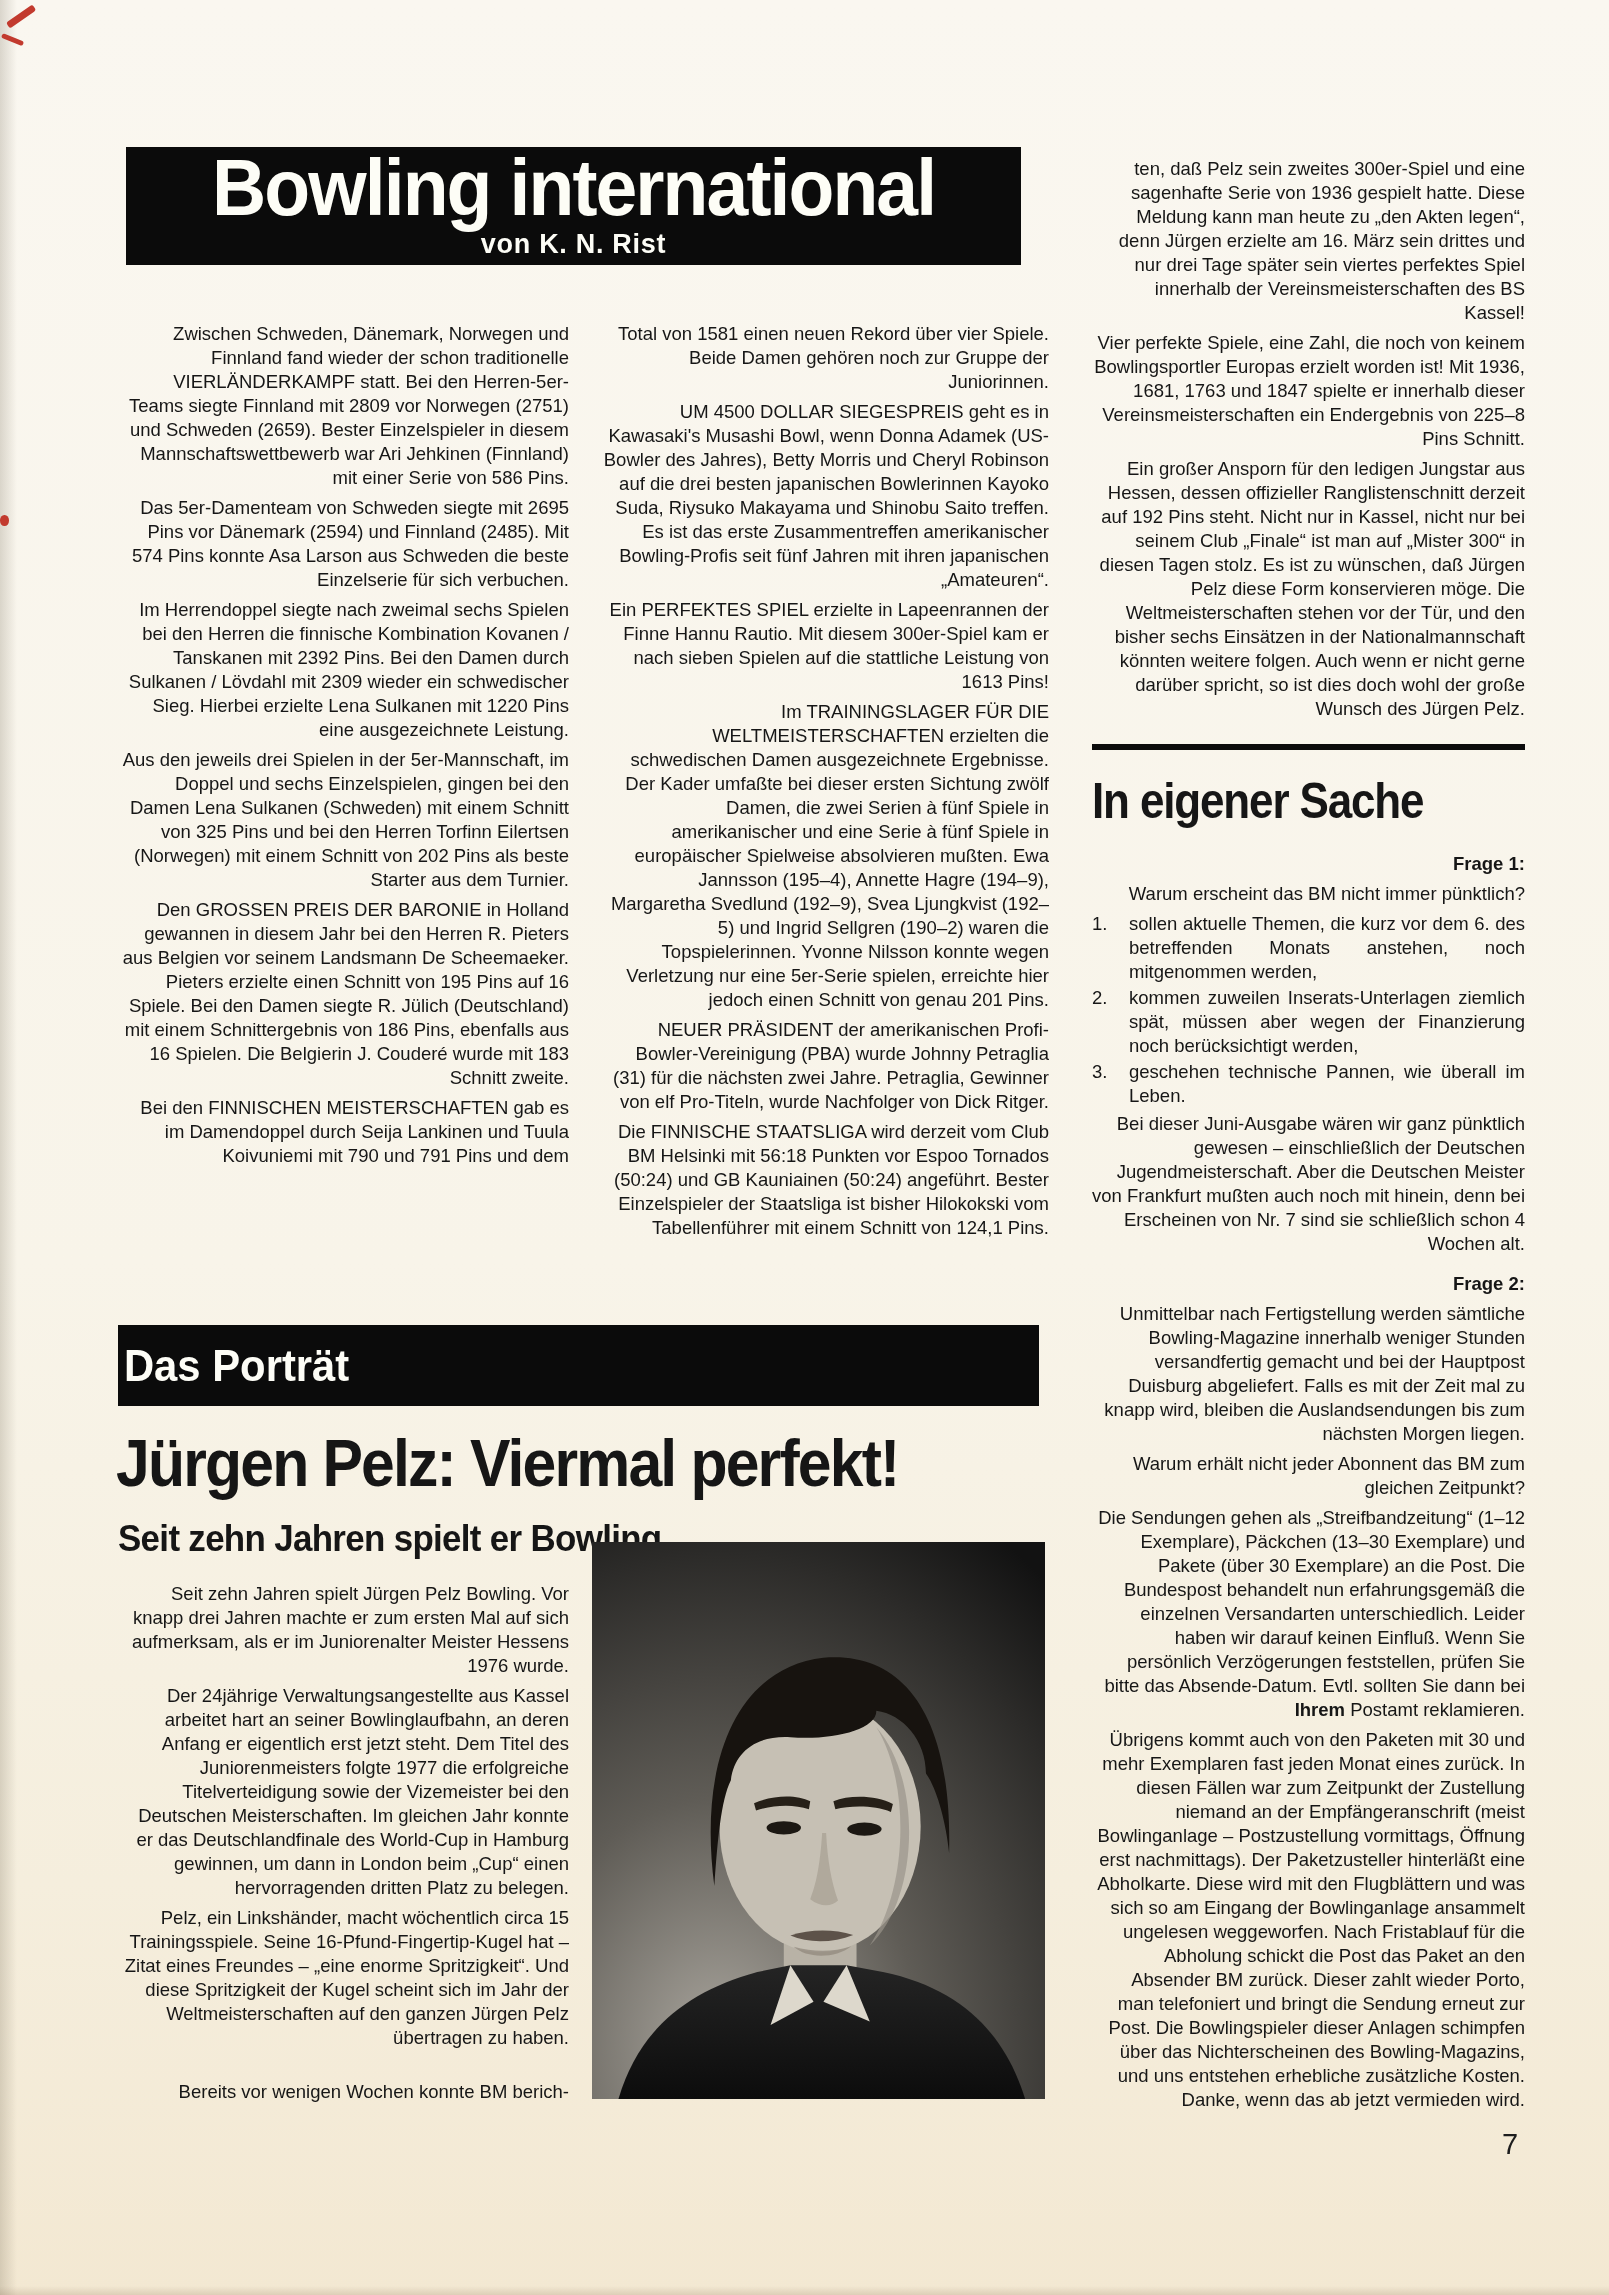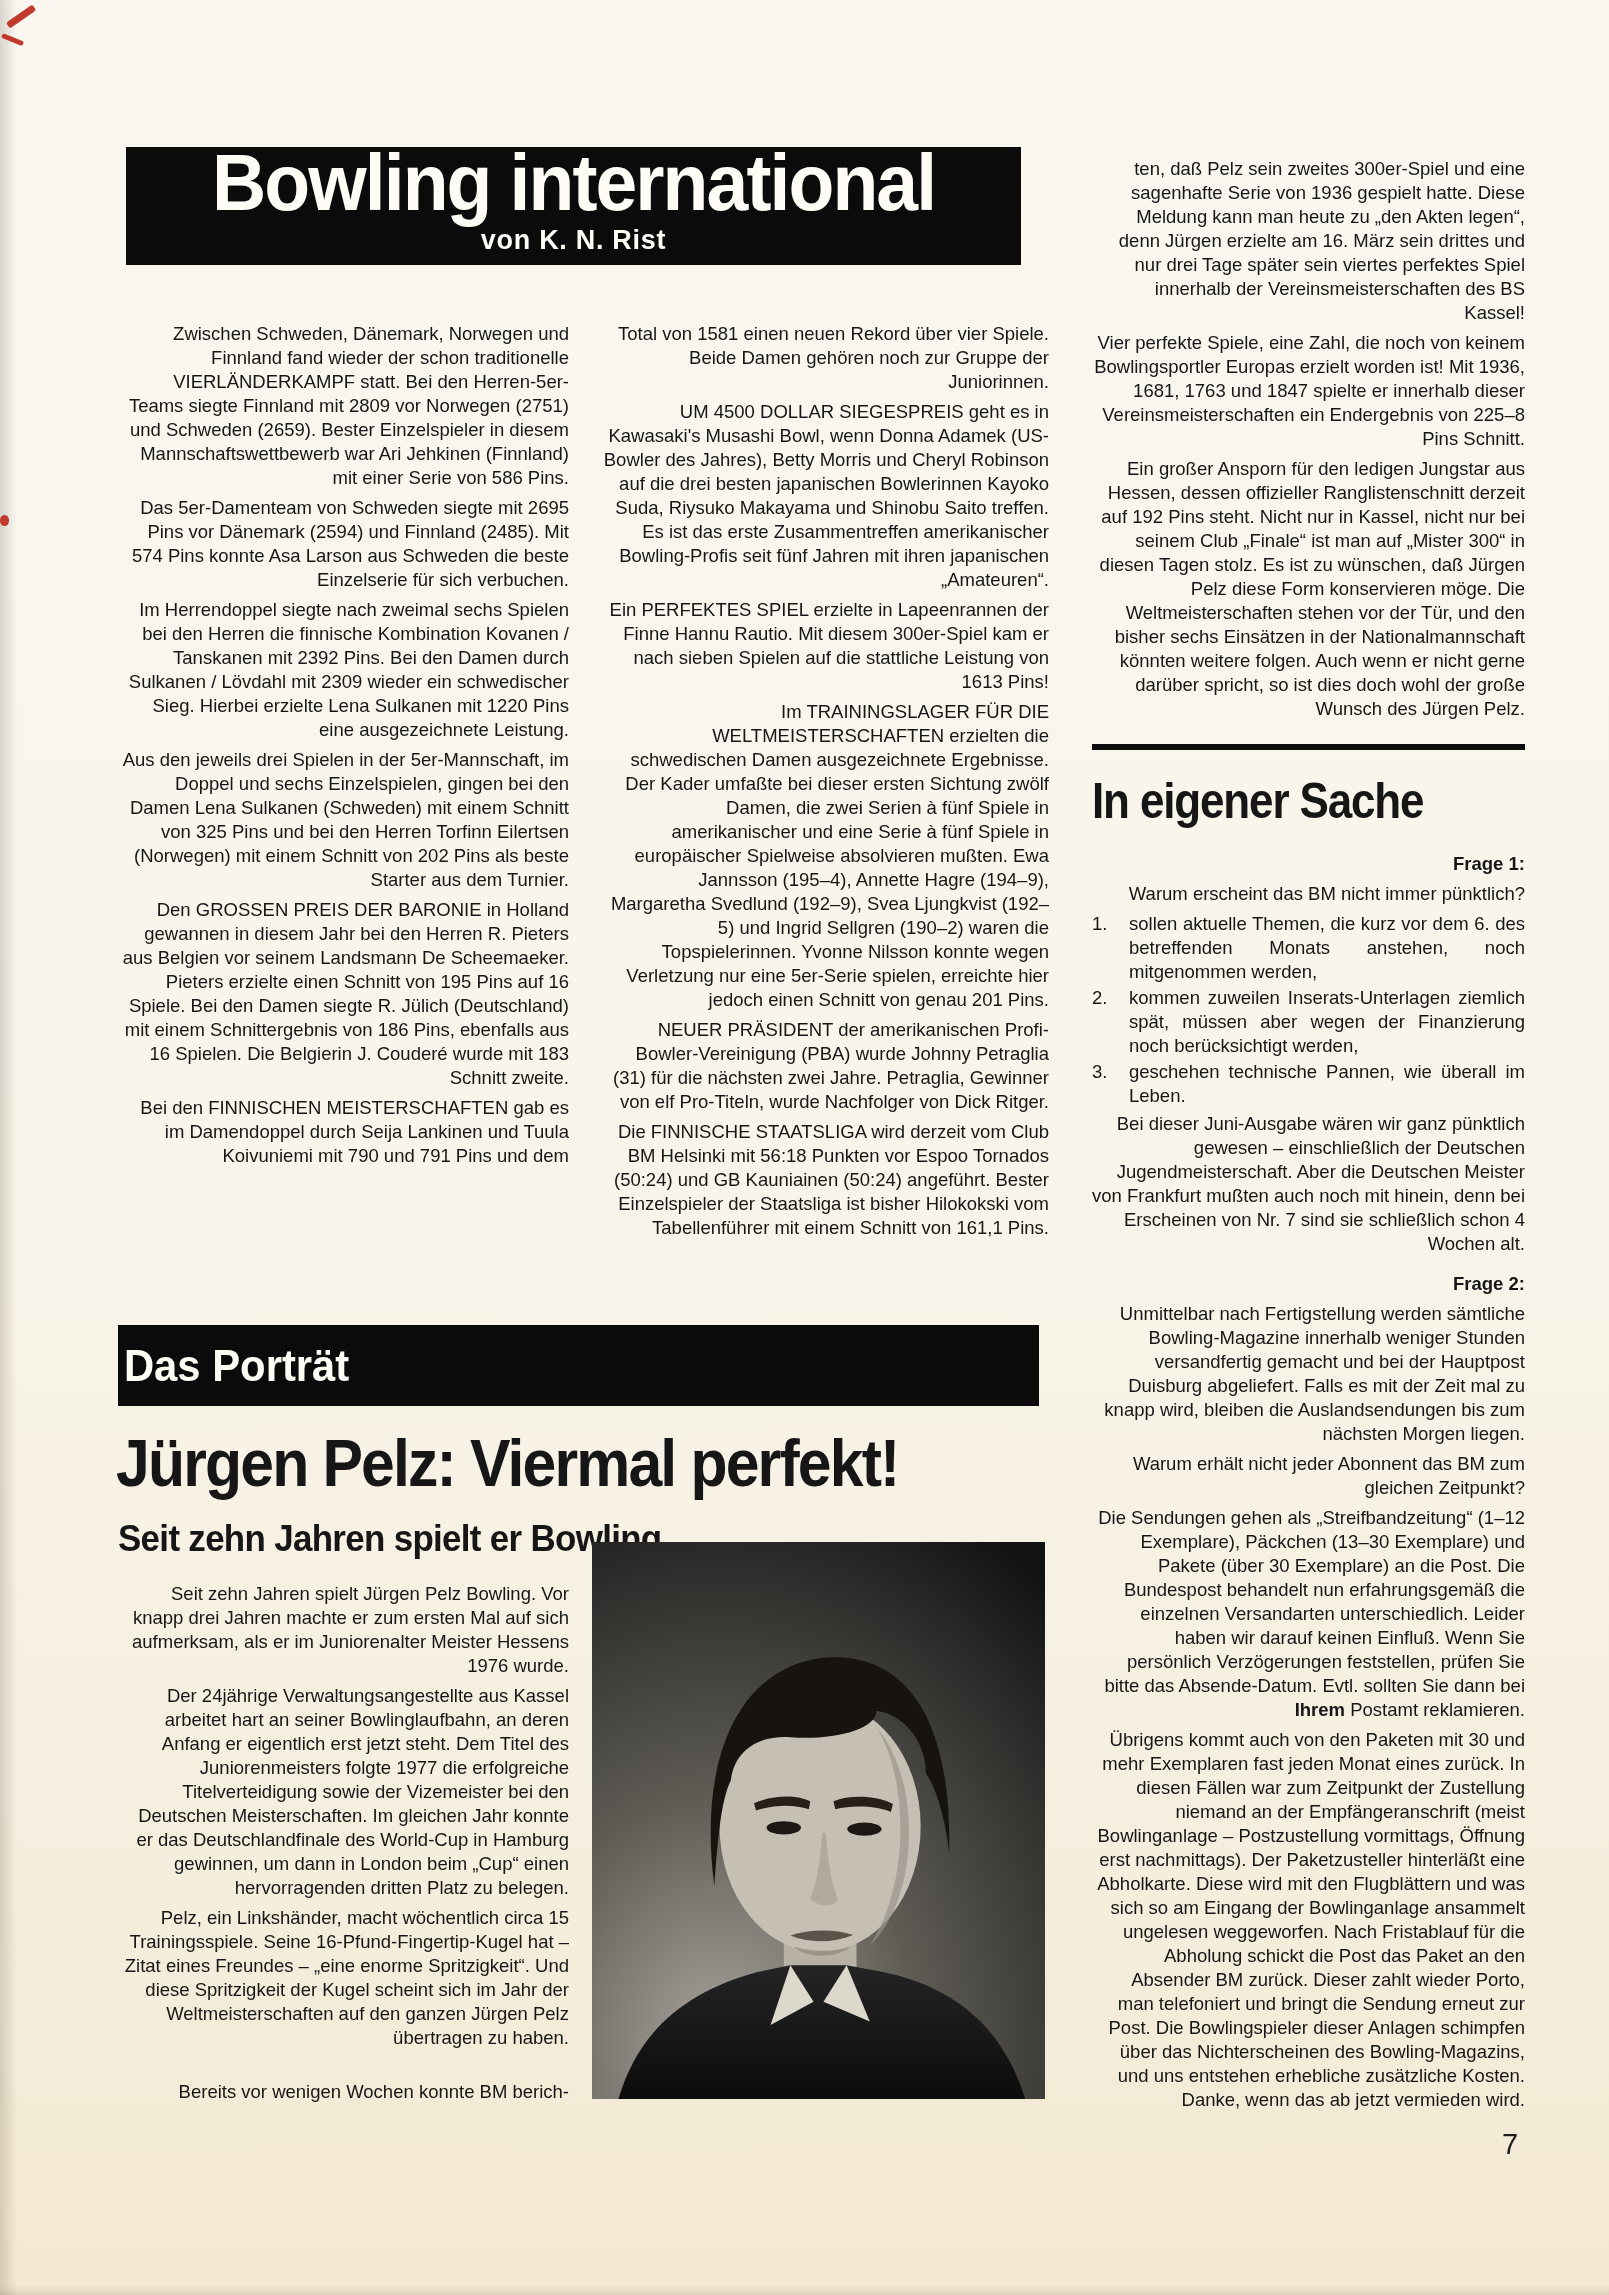--- a/index.html
+++ b/index.html
@@ -14,21 +14,21 @@
   }
   .edge-left{position:absolute;left:0;top:0;bottom:0;width:17px;
     background:linear-gradient(90deg,rgba(90,80,60,0.20),rgba(90,80,60,0));}
   .edge-bottom{position:absolute;left:0;right:0;bottom:0;height:9.3px;
     background:linear-gradient(0deg,rgba(120,90,60,0.18),rgba(120,90,60,0));}
 
   
   .masthead{
     position:absolute; left:126px; top:147px; width:895px; height:118px;
     background:#0b0b0b; color:#fdfdf6;
-    display:flex; flex-direction:column; align-items:center; 
+    display:flex; flex-direction:column; align-items:center; justify-content:center;
   }
   .masthead-title{
     font-weight:bold; font-size:79px; line-height:1; letter-spacing:-2px;
     transform:scaleX(0.95); white-space:nowrap; margin-top:-4px;
   }
   .masthead-byline{ font-weight:bold; font-size:27px; letter-spacing:0.7px; margin-top:2.6px; }
 
   
   .col{ position:absolute; font-size:18.5px; line-height:24px; text-align:justify; }
   .col p{ margin:0 0 6px 0;text-align:right; }
@@ -99,21 +99,21 @@
     <p>Den GROSSEN PREIS DER BARONIE in Holland gewannen in diesem Jahr bei den Herren R. Pieters aus Belgien vor seinem Landsmann De Scheemaeker. Pieters erzielte einen Schnitt von 195 Pins auf 16 Spiele. Bei den Damen siegte R. Jülich (Deutschland) mit einem Schnittergebnis von 186 Pins, ebenfalls aus 16 Spielen. Die Belgierin J. Couderé wurde mit 183 Schnitt zweite.</p>
     <p>Bei den FINNISCHEN MEISTERSCHAFTEN gab es im Damendoppel durch Seija Lankinen und Tuula Koivuniemi mit 790 und 791 Pins und dem</p>
   </section>
 
   <section class="col col2">
     <p>Total von 1581 einen neuen Rekord über vier Spiele. Beide Damen gehören noch zur Gruppe der Juniorinnen.</p>
     <p>UM 4500 DOLLAR SIEGESPREIS geht es in Kawasaki's Musashi Bowl, wenn Donna Adamek (US-Bowler des Jahres), Betty Morris und Cheryl Robinson auf die drei besten japanischen Bowlerinnen Kayoko Suda, Riysuko Makayama und Shinobu Saito treffen. Es ist das erste Zusammentreffen amerikanischer Bowling-Profis seit fünf Jahren mit ihren japanischen „Amateuren“.</p>
     <p>Ein PERFEKTES SPIEL erzielte in Lapeenrannen der Finne Hannu Rautio. Mit diesem 300er-Spiel kam er nach sieben Spielen auf die stattliche Leistung von 1613 Pins!</p>
     <p>Im TRAININGSLAGER FÜR DIE WELTMEISTERSCHAFTEN erzielten die schwedischen Damen ausgezeichnete Ergebnisse. Der Kader umfaßte bei dieser ersten Sichtung zwölf Damen, die zwei Serien à fünf Spiele in amerikanischer und eine Serie à fünf Spiele in europäischer Spielweise absolvieren mußten. Ewa Jannsson (195–4), Annette Hagre (194–9), Margaretha Svedlund (192–9), Svea Ljungkvist (192–5) und Ingrid Sellgren (190–2) waren die Topspielerinnen. Yvonne Nilsson konnte wegen Verletzung nur eine 5er-Serie spielen, erreichte hier jedoch einen Schnitt von genau 201 Pins.</p>
     <p>NEUER PRÄSIDENT der amerikanischen Profi-Bowler-Vereinigung (PBA) wurde Johnny Petraglia (31) für die nächsten zwei Jahre. Petraglia, Gewinner von elf Pro-Titeln, wurde Nachfolger von Dick Ritger.</p>
-    <p>Die FINNISCHE STAATSLIGA wird derzeit vom Club BM Helsinki mit 56:18 Punkten vor Espoo Tornados (50:24) und GB Kauniainen (50:24) angeführt. Bester Einzelspieler der Staatsliga ist bisher Hilokokski vom Tabellenführer mit einem Schnitt von 161,1 Pins.</p>
+    <p>Die FINNISCHE STAATSLIGA wird derzeit vom Club BM Helsinki mit 56:18 Punkten vor Espoo Tornados (50:24) und GB Kauniainen (50:24) angeführt. Bester Einzelspieler der Staatsliga ist bisher Hilokokski vom Tabellenführer mit einem Schnitt von 124,1 Pins.</p>
   </section>
 
   <section class="col col3">
     <p>ten, daß Pelz sein zweites 300er-Spiel und eine sagenhafte Serie von 1936 gespielt hatte. Diese Meldung kann man heute zu „den Akten legen“, denn Jürgen erzielte am 16. März sein drittes und nur drei Tage später sein viertes perfektes Spiel innerhalb der Vereinsmeisterschaften des BS Kassel!</p>
     <p>Vier perfekte Spiele, eine Zahl, die noch von keinem Bowlingsportler Europas erzielt worden ist! Mit 1936, 1681, 1763 und 1847 spielte er innerhalb dieser Vereinsmeisterschaften ein Endergebnis von 225–8 Pins Schnitt.</p>
     <p>Ein großer Ansporn für den ledigen Jungstar aus Hessen, dessen offizieller Ranglistenschnitt derzeit auf 192 Pins steht. Nicht nur in Kassel, nicht nur bei seinem Club „Finale“ ist man auf „Mister 300“ in diesen Tagen stolz. Es ist zu wünschen, daß Jürgen Pelz diese Form konservieren möge. Die Weltmeisterschaften stehen vor der Tür, und den bisher sechs Einsätzen in der Nationalmannschaft könnten weitere folgen. Auch wenn er nicht gerne darüber spricht, so ist dies doch wohl der große Wunsch des Jürgen Pelz.</p>
 
     <div class="rule"></div>
     <h2 class="eigener-title">In eigener Sache</h2>
 

